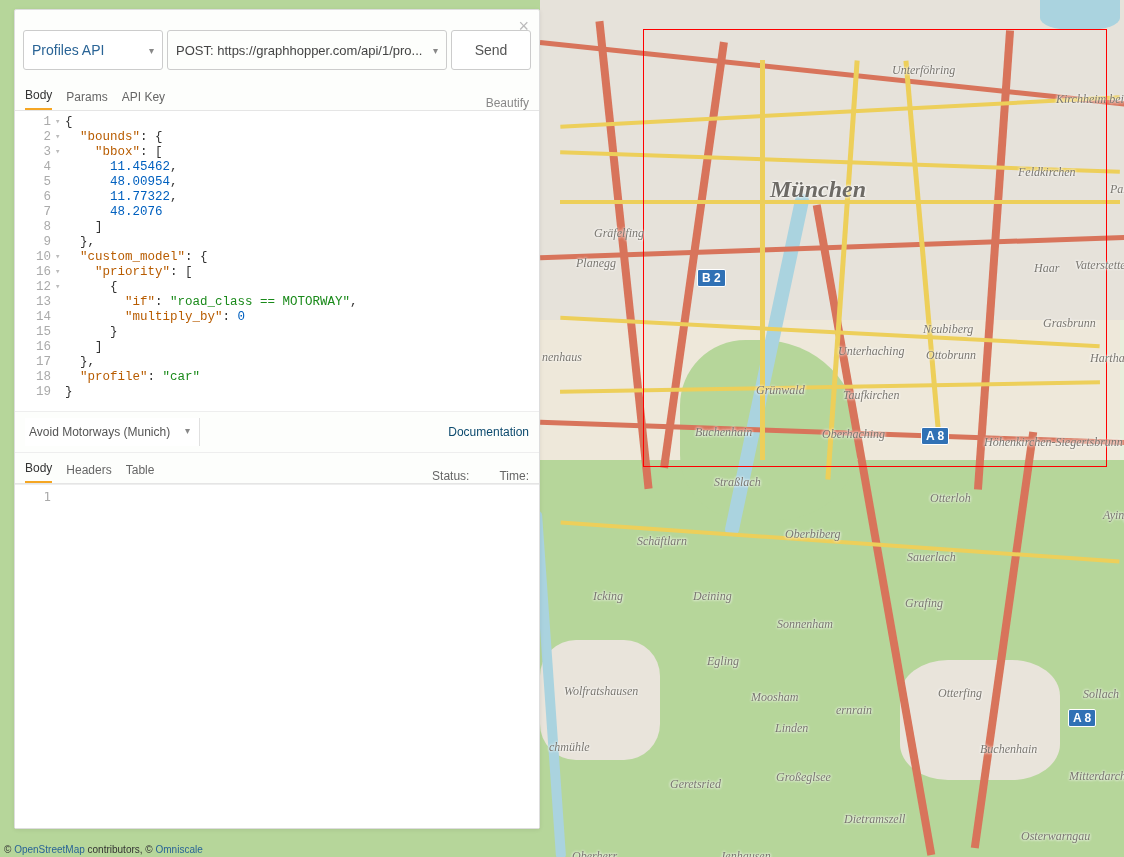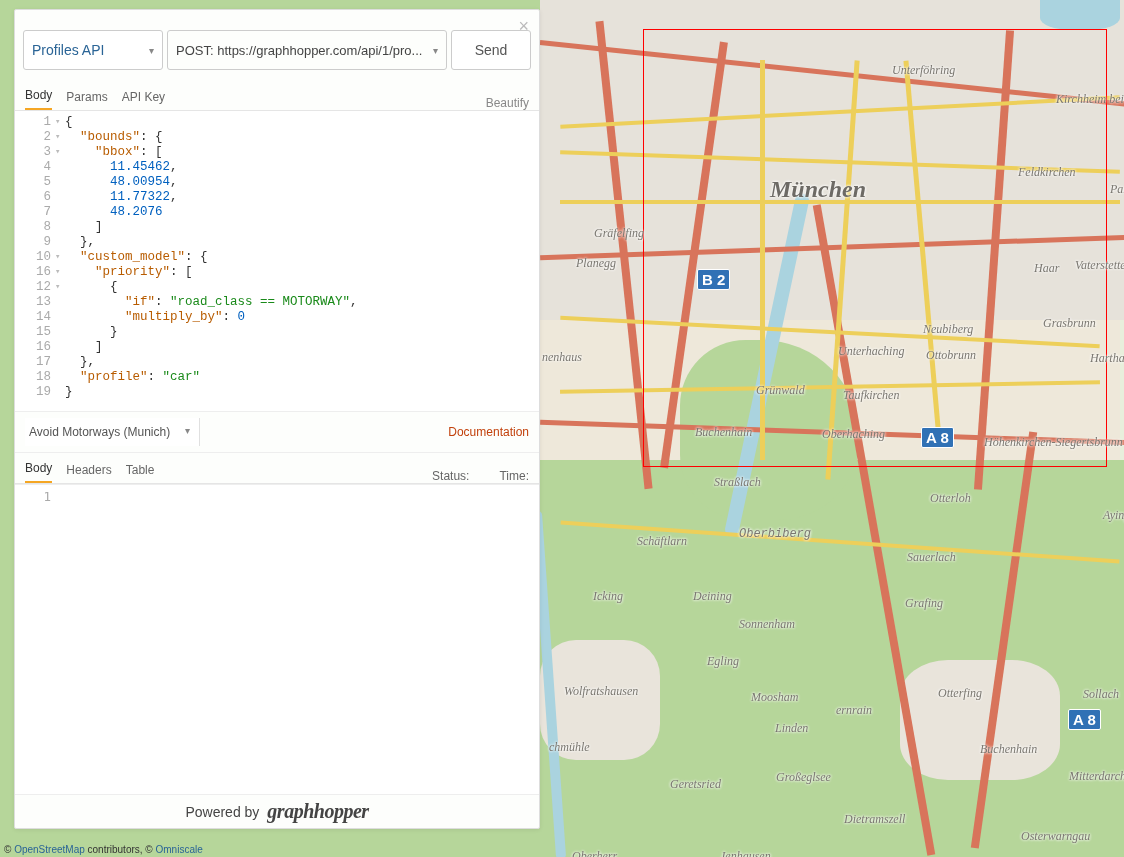--- a/index.html
+++ b/index.html
@@ -5,21 +5,21 @@
 * { box-sizing: border-box; margin: 0; padding: 0; }
 body { font-family: -apple-system, BlinkMacSystemFont, "Segoe UI", Helvetica, Arial, sans-serif; font-size: 13px; color: #333; width: 1124px; height: 857px; overflow: hidden; position: relative; }
 .map-canvas { position: absolute; inset: 0; background: #e8efdc; }
 .map-canvas .forest { position: absolute; background: #b6d69a; }
 .map-canvas .urban { position: absolute; background: #e6e2da; }
 .map-canvas .water { position: absolute; background: #aad3df; }
 .map-canvas .road-major { position: absolute; background: #d8745b; height: 5px; }
 .map-canvas .road-mid { position: absolute; background: #edcf5a; height: 4px; }
 .city-label { position: absolute; font-family: Georgia, serif; font-style: italic; font-weight: bold; color: #6d6a65; text-shadow: 0 0 3px #fff, 0 0 3px #fff; font-size: 24px; }
 .town-label { position: absolute; font-family: Georgia, serif; font-style: italic; color: #7a7770; text-shadow: 0 0 3px #fff, 0 0 3px #fff; font-size: 12px; white-space: nowrap; }
-.hw-badge { position: absolute; background: #3071b5; color: #fff; font-size: 15px; font-weight: bold; padding: 1px 4px; border-radius: 2px; border: 1px solid #fff; }
+.hw-badge { position: absolute; background: #3071b5; color: #fff; font-size: 12px; font-weight: bold; padding: 1px 4px; border-radius: 2px; border: 1px solid #fff; }
 .bbox-rect { position: absolute; border: 1.5px solid #ff0000; pointer-events: none; }
 .panel { position: absolute; left: 14px; top: 9px; width: 526px; height: 820px; background: rgba(255,255,255,0.97); border: 1px solid #ddd; border-radius: 2px; display: flex; flex-direction: column; box-shadow: 0 1px 4px rgba(0,0,0,0.08); }
 .panel-close { position: absolute; top: 6px; right: 10px; color: #bbb; font-size: 18px; cursor: pointer; }
 .top-row { display: flex; gap: 4px; padding: 20px 8px 10px 8px; align-items: center; }
 .select-api { width: 140px; height: 40px; border: 1px solid #ccc; border-radius: 3px; padding: 0 8px; font-size: 14px; color: #2a6496; background: #fff; display: flex; align-items: center; justify-content: space-between; }
 .url-box { flex: 1; height: 40px; border: 1px solid #ccc; border-radius: 3px; padding: 0 8px; font-size: 13px; color: #444; display: flex; align-items: center; justify-content: space-between; overflow: hidden; white-space: nowrap; }
 .send-btn { width: 80px; height: 40px; border: 1px solid #ccc; border-radius: 3px; background: #fff; color: #555; font-size: 14px; }
 .beta-notice { padding: 4px 10px 10px 10px; color: #f5a623; font-size: 17px; }
 .beta-notice a { color: #f5a623; text-decoration: underline; }
 .tabbar { display: flex; gap: 14px; padding: 0 10px; border-bottom: 1px solid #e5e5e5; font-size: 12px; color: #666; align-items: flex-end; }
@@ -34,21 +34,21 @@
 .fold-col div { height: 15px; }
 .code { flex: 1; padding: 4px 6px 0 0; white-space: pre; color: #333; }
 .tok-brace { color: #333; }
 .tok-key { color: #b85c00; }
 .tok-str { color: #1a8a1a; }
 .tok-num { color: #0060bf; }
 .mid-row { display: flex; justify-content: space-between; align-items: center; padding: 6px 10px; border-top: 1px solid #eee; border-bottom: 1px solid #eee; font-size: 12px; color: #666; }
 .preset-select { border: none; border-right: 1px solid #e0e0e0; height: 28px; padding: 0 28px 0 4px; font-size: 12px; color: #555; background: #fff; appearance: none; }
 .preset-wrap { position: relative; }
 .preset-wrap .chev { position: absolute; right: 10px; top: 7px; color: #888; font-size: 10px; pointer-events: none; }
-.doc-link { color: #c2410c; cursor: pointer; }
+.doc-link { color: #0c4a6e; cursor: pointer; }
 .tabbar.second { border-top: none; }
 .status-row { margin-left: auto; display: flex; gap: 30px; color: #666; font-size: 12px; }
 .output-editor { flex: 1; display: flex; font-family: "SFMono-Regular", Consolas, monospace; font-size: 12.5px; background: #fff; border-top: 1px solid #eee; }
 .output-editor .gutter { width: 40px; padding-top: 4px; }
 .output-editor .code-area { flex: 1; }
 .footer { height: 34px; display: flex; align-items: center; justify-content: center; font-size: 14px; color: #444; gap: 8px; border-top: 1px solid #eee; }
 .footer .brand { font-family: Georgia, serif; font-style: italic; font-weight: bold; font-size: 20px; letter-spacing: -0.5px; }
 .attribution { position: absolute; left: 4px; bottom: 2px; font-size: 10px; color: #333; }
 .attribution a { color: #2a6496; text-decoration: none; }
 .chev-down { font-size: 10px; color: #888; }
@@ -108,26 +108,26 @@
       <div class="town-label" style="left: 1090px; top: 351px;">Harthause</div>
       <div class="town-label" style="left: 756px; top: 383px;">Grünwald</div>
       <div class="town-label" style="left: 843px; top: 388px;">Taufkirchen</div>
       <div class="town-label" style="left: 695px; top: 425px;">Buchenhain</div>
       <div class="town-label" style="left: 822px; top: 427px;">Oberhaching</div>
       <div class="town-label" style="left: 984px; top: 435px;">Höhenkirchen-Siegertsbrunn</div>
       <div class="town-label" style="left: 714px; top: 475px;">Straßlach</div>
       <div class="town-label" style="left: 930px; top: 491px;">Otterloh</div>
       <div class="town-label" style="left: 1103px; top: 508px;">Aying</div>
       <div class="town-label" style="left: 637px; top: 534px;">Schäftlarn</div>
-      <div class="town-label" style="left: 739px; top: 527px; font-family: Liberation Mono, monospace;">Oberbiberg</div>
+      <div class="town-label" style="left: 785px; top: 527px;">Oberbiberg</div>
       <div class="town-label" style="left: 907px; top: 550px;">Sauerlach</div>
       <div class="town-label" style="left: 593px; top: 589px;">Icking</div>
       <div class="town-label" style="left: 693px; top: 589px;">Deining</div>
       <div class="town-label" style="left: 905px; top: 596px;">Grafing</div>
-      <div class="town-label" style="left: 739px; top: 617px;">Sonnenham</div>
+      <div class="town-label" style="left: 777px; top: 617px;">Sonnenham</div>
       <div class="town-label" style="left: 1103px; top: 585px; margin-left: 28px;">Grc</div>
       <div class="town-label" style="left: 707px; top: 654px;">Egling</div>
       <div class="town-label" style="left: 564px; top: 684px;">Wolfratshausen</div>
       <div class="town-label" style="left: 751px; top: 690px;">Moosham</div>
       <div class="town-label" style="left: 938px; top: 686px;">Otterfing</div>
       <div class="town-label" style="left: 1083px; top: 687px;">Sollach</div>
       <div class="town-label" style="left: 836px; top: 703px;">ernrain</div>
       <div class="town-label" style="left: 775px; top: 721px;">Linden</div>
       <div class="town-label" style="left: 980px; top: 742px;">Buchenhain</div>
       <div class="town-label" style="left: 549px; top: 740px;">chmühle</div>
@@ -238,21 +238,17 @@
     </div>
   </div>
 
   <div class="output-editor">
     <div class="gutter">
         <div class="ln">1</div>
       </div>
     <div class="code-area"></div>
   </div>
 
-  <div class="footer">
-    <span>Powered by</span>
-    <span class="brand">graphhopper</span>
-  </div>
 </div>
 
 <div class="attribution">
   <span>© </span><a href="#">OpenStreetMap</a><span> contributors, © </span><a href="#">Omniscale</a>
 </div>
 
 </body></html>

